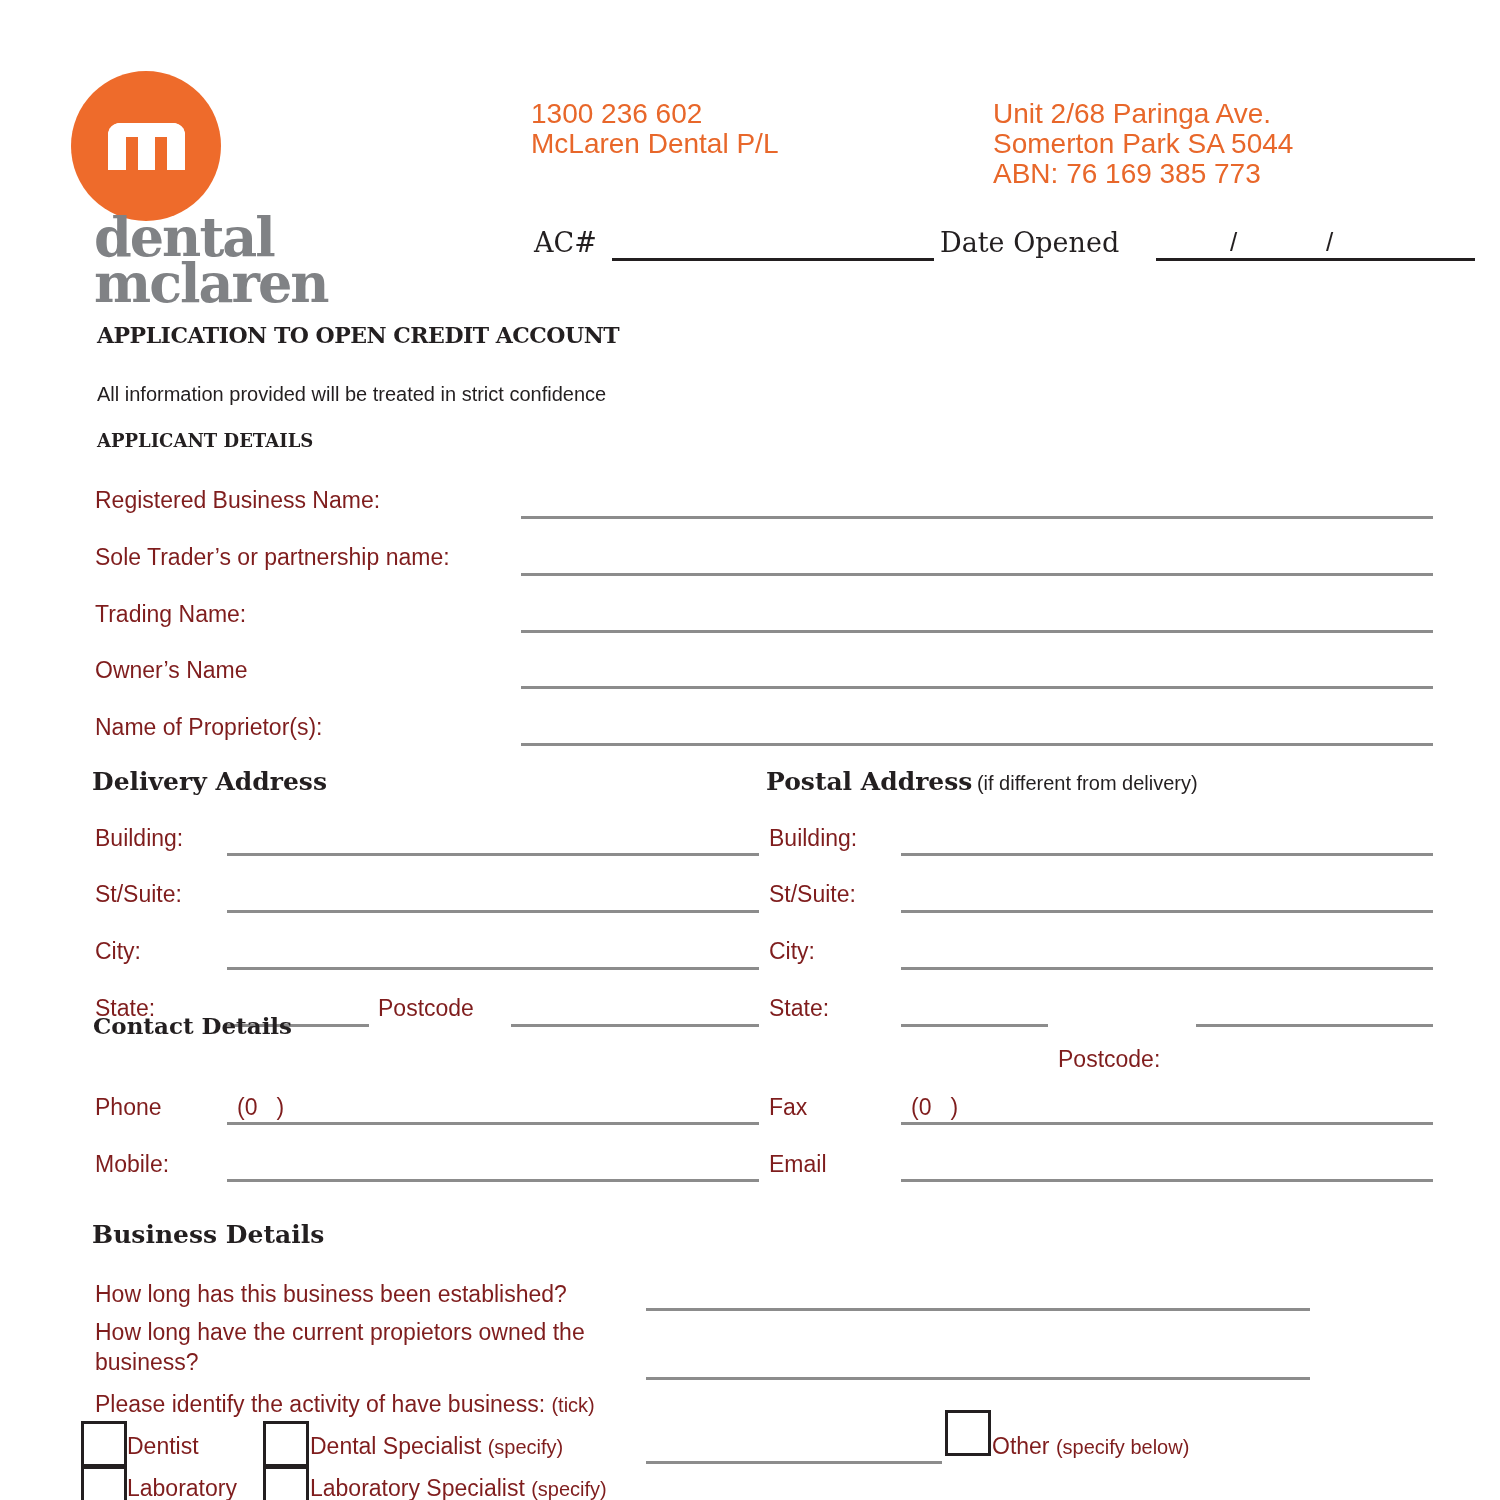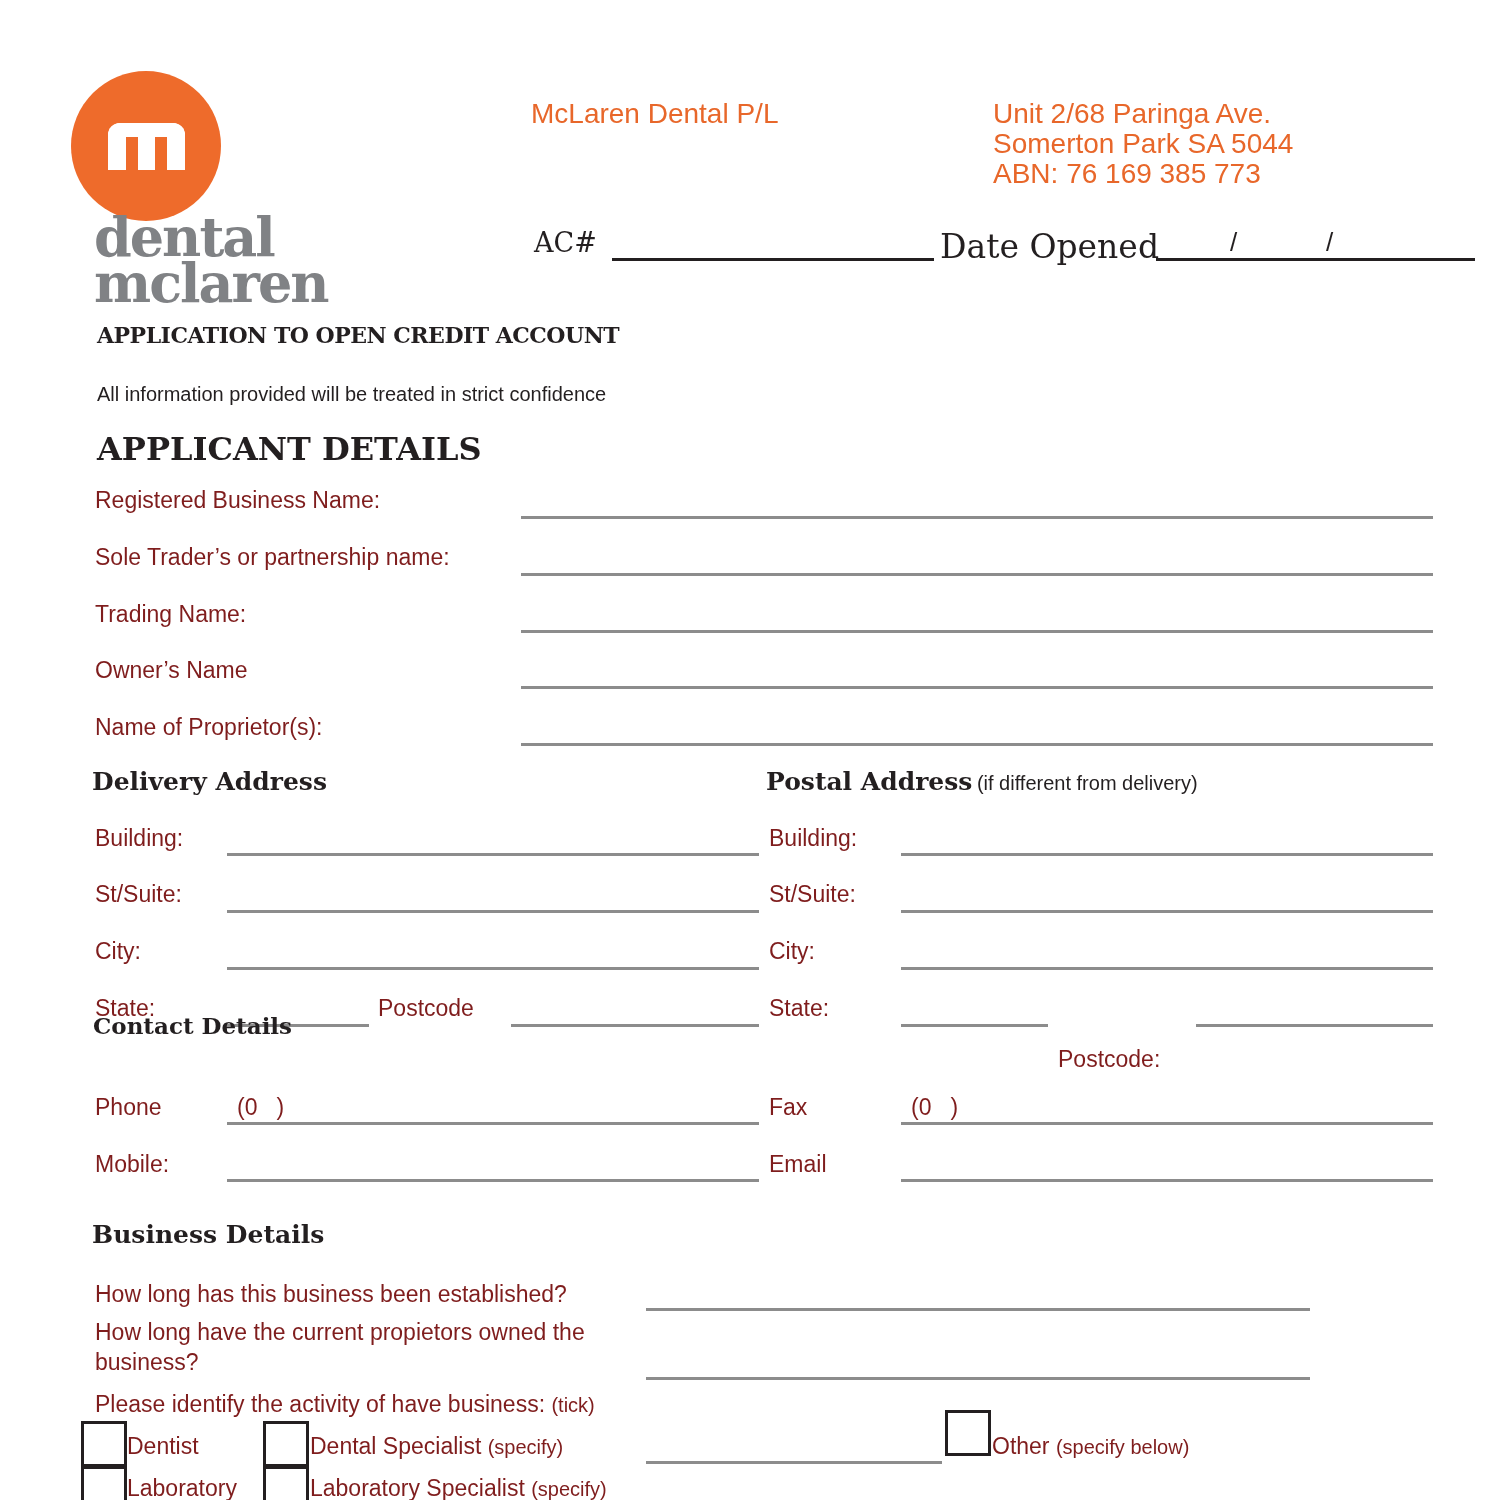--- a/index.html
+++ b/index.html
@@ -35,39 +35,40 @@
     <div class="seg" style="left:30px;top:0;width:17px;height:47px;"></div>
     <div class="seg" style="left:59px;top:0;width:18px;height:47px;border-radius:0 12px 0 0;"></div>
   </div>
 </div>
 <div class="logo-text">
   <div>dental</div>
   <div>mclaren</div>
 </div>
 
 <div class="abs orange" style="left:531px;top:99px;">
+  <div>1300 236 602</div>
   <div>McLaren Dental P/L</div>
 </div>
 <div class="abs orange" style="left:993px;top:99px;">
   <div>Unit 2/68 Paringa Ave.</div>
   <div>Somerton Park SA 5044</div>
   <div>ABN: 76 169 385 773</div>
 </div>
 
 <div class="abs serif" style="left:534px;top:227px;font-size:27px;">AC#</div>
 <div class="dline" style="left:612px;top:258px;width:322px;"></div>
-<div class="abs serif" style="left:940px;top:227px;font-size:33px;">Date Opened</div>
+<div class="abs serif" style="left:940px;top:227px;font-size:27px;">Date Opened</div>
 <div class="abs" style="left:1230px;top:227px;font-size:26px;">/</div>
 <div class="abs" style="left:1326px;top:227px;font-size:26px;">/</div>
 <div class="dline" style="left:1156px;top:258px;width:319px;"></div>
 
 <div class="abs slab" style="left:97px;top:322px;font-size:22px;letter-spacing:-0.5px;">APPLICATION TO OPEN CREDIT ACCOUNT</div>
 <div class="abs" style="left:97px;top:383px;font-size:20px;">All information provided will be treated in strict confidence</div>
 
-<div class="abs slab" style="left:97px;top:430px;font-size:32px;">APPLICANT DETAILS</div>
+<div class="abs slab" style="left:97px;top:430px;font-size:18px;">APPLICANT DETAILS</div>
 
 <div class="abs lbl" style="left:95px;top:487px;">Registered Business Name:</div>
 <div class="line" style="left:521px;top:516px;width:912px;"></div>
 
 <div class="abs lbl" style="left:95px;top:544px;">Sole Trader’s or partnership name:</div>
 <div class="line" style="left:521px;top:573px;width:912px;"></div>
 
 <div class="abs lbl" style="left:95px;top:601px;">Trading Name:</div>
 <div class="line" style="left:521px;top:630px;width:912px;"></div>
 

